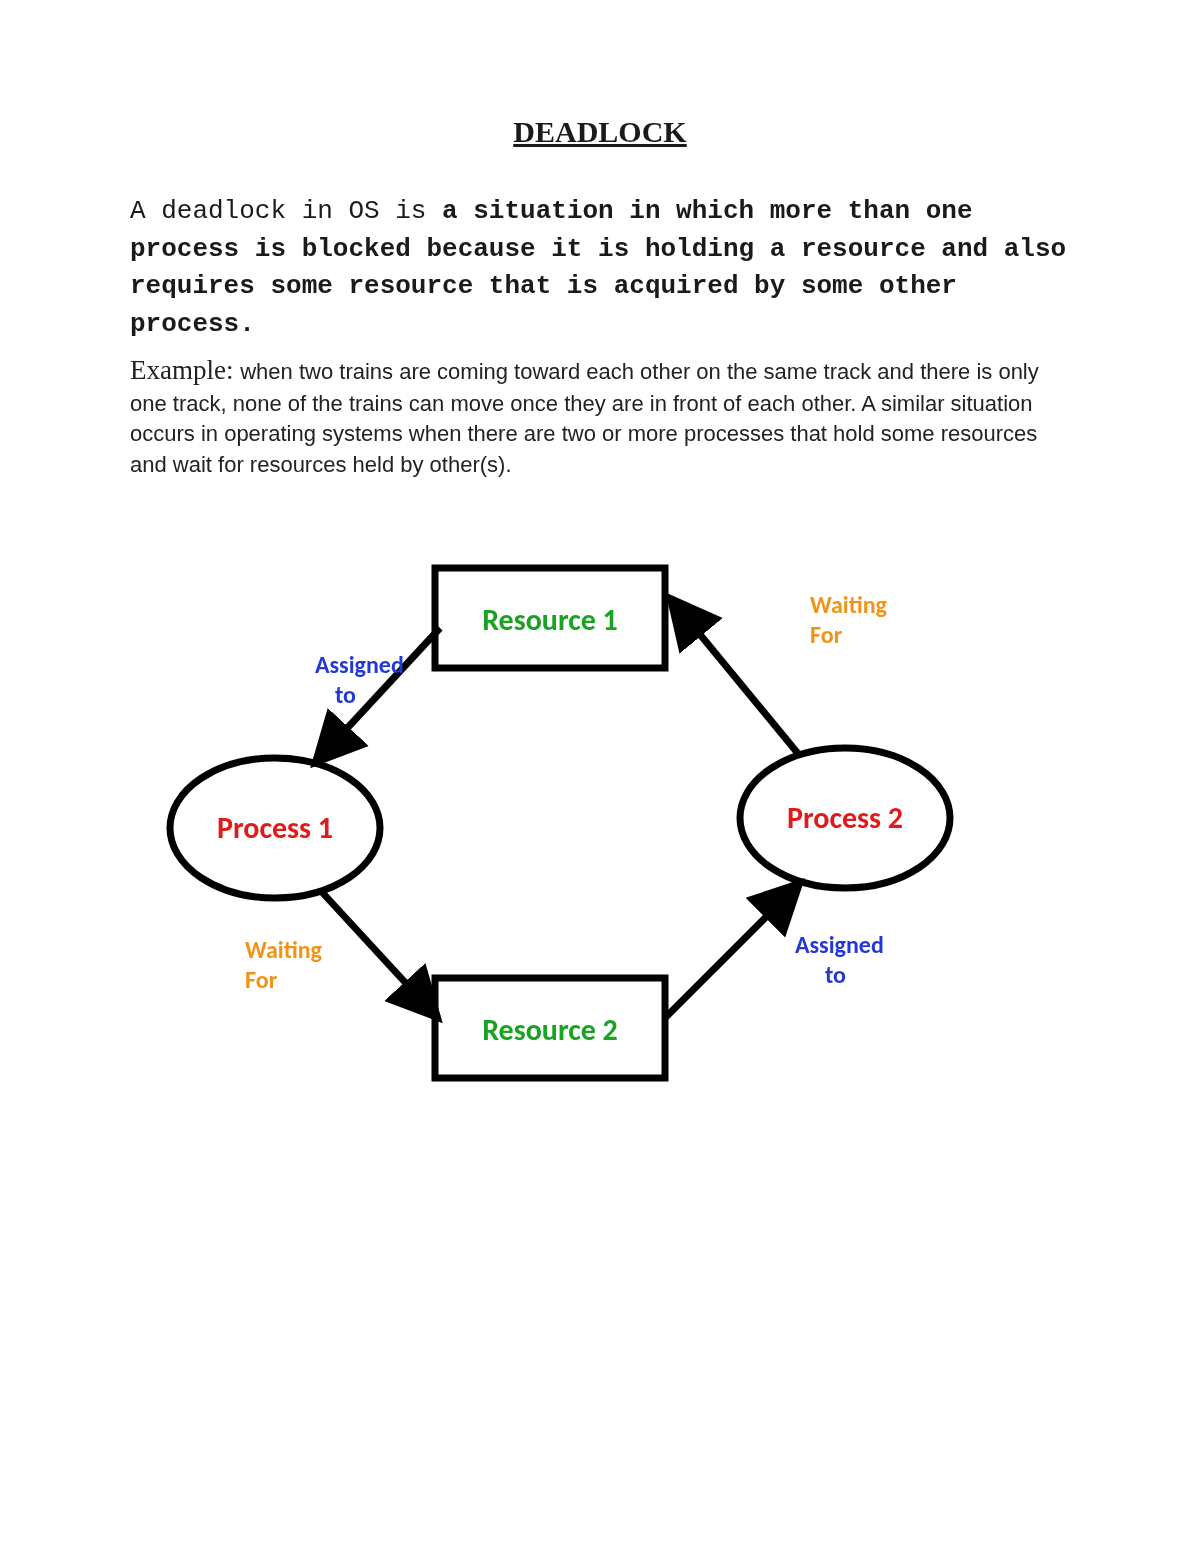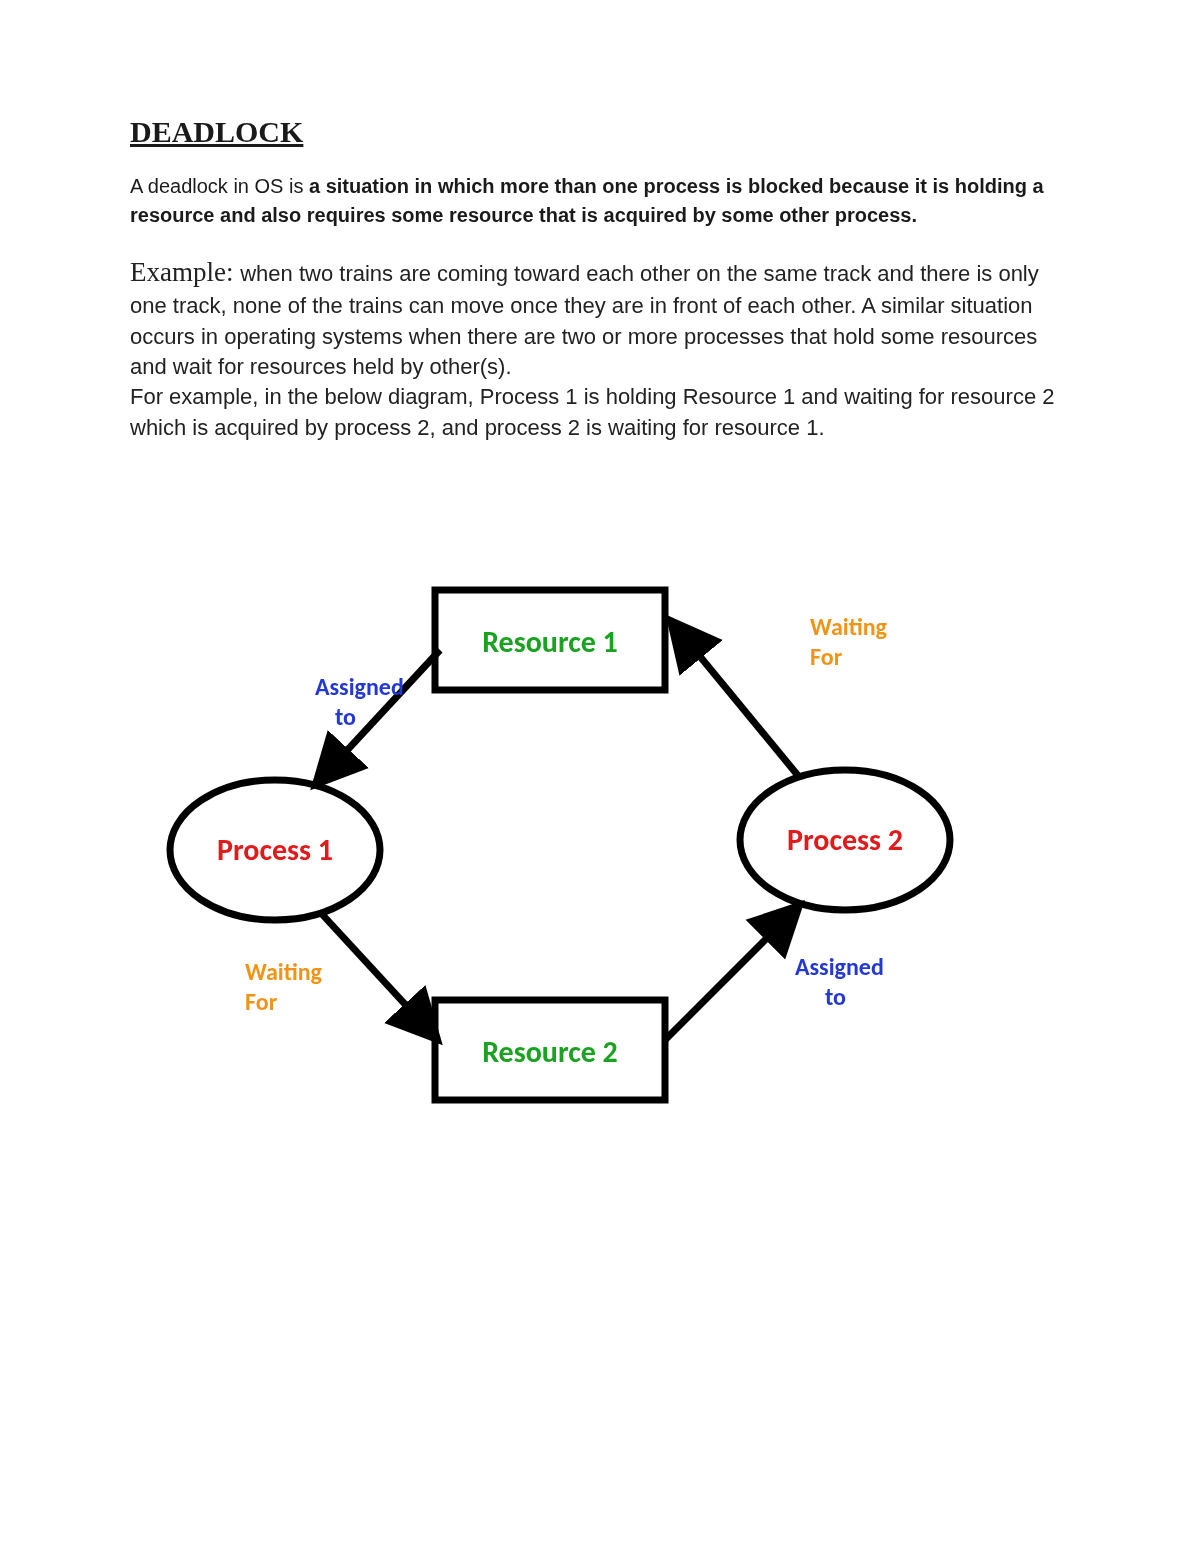--- a/index.html
+++ b/index.html
@@ -11,47 +11,47 @@
       color: #1a1a1a;
       position: relative;
     }
     .page {
       position: absolute;
       left: 130px;
       top: 115px;
       width: 940px;
     }
     .title {
-      text-align: left;
+      text-align: center;
       font-size: 30px;
       font-weight: 700;
       text-decoration: underline;
       font-family: "Times New Roman", serif;
-      margin-bottom: 23px;
+      margin-bottom: 44px;
     }
     .para1 {
-      font-family: Liberation Sans, sans-serif;
-      font-size: 20px;
+      font-family: Liberation Mono, monospace;
+      font-size: 26px;
       line-height: 1.45;
-      margin-bottom: 24px;
+      margin-bottom: 8px;
     }
     .bold { font-weight: 700; }
     .para2 {
       font-size: 22px;
       line-height: 1.38;
       color: #222;
     }
     .example-label {
       font-family: "Times New Roman", serif;
       font-size: 27px;
     }
     .diagram {
       position: absolute;
       left: 130px;
-      top: 560px;
+      top: 538px;
       width: 940px;
       height: 600px;
     }
     .diagram svg { width: 100%; height: 100%; }
     .node-rect-text {
       font-family: Calibri, Arial, sans-serif;
       font-size: 30px;
       font-weight: 700;
       fill: #1aa321;
     }
@@ -79,21 +79,20 @@
 
 <div class="page">
   <h1 class="title">DEADLOCK</h1>
 
   <p class="para1">
     <span>A deadlock in OS is </span><span class="bold">a situation in which more than one process is blocked because it is holding a resource and also requires some resource that is acquired by some other process.</span>
   </p>
 
   <p class="para2">
     <span class="example-label">Example: </span><span>when two trains are coming toward each other on the same track and there is only one track, none of the trains can move once they are in front of each other. A similar situation occurs in operating systems when there are two or more processes that hold some resources and wait for resources held by other(s).</span><br>
-    <span> For example, in the below diagram, Process 1 is holding Resource 1 and waiting for resource 2 which is acquired by process 2, and process 2 is waiting for resource 1.</span>
   </p>
 </div>
 
 <div class="diagram">
   <svg viewBox="0 0 940 600">
     <defs>
       <marker id="arrowhead" markerWidth="10" markerHeight="10" refX="7" refY="5" orient="auto" markerUnits="strokeWidth">
         <path d="M0,1 L8,5 L0,9 Z" fill="#000"></path>
       </marker>
     </defs>

